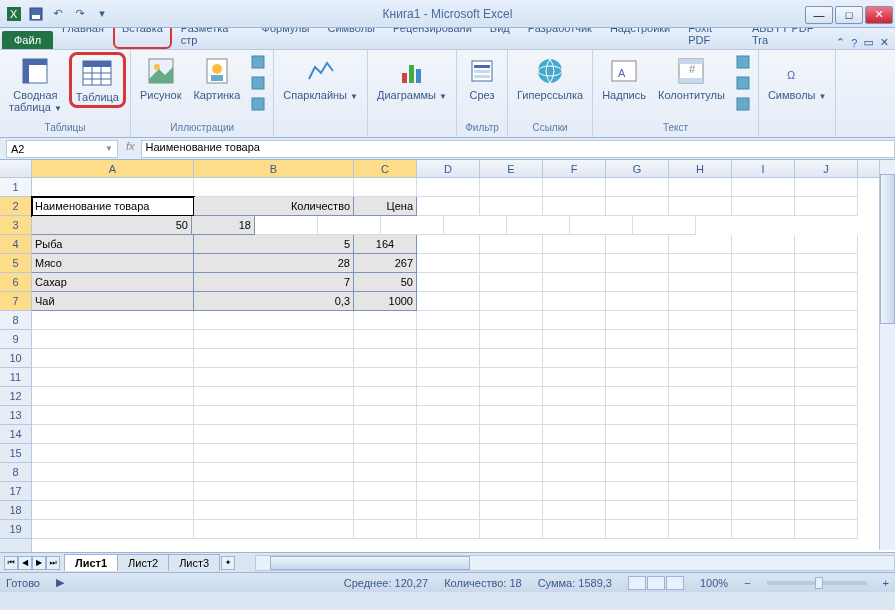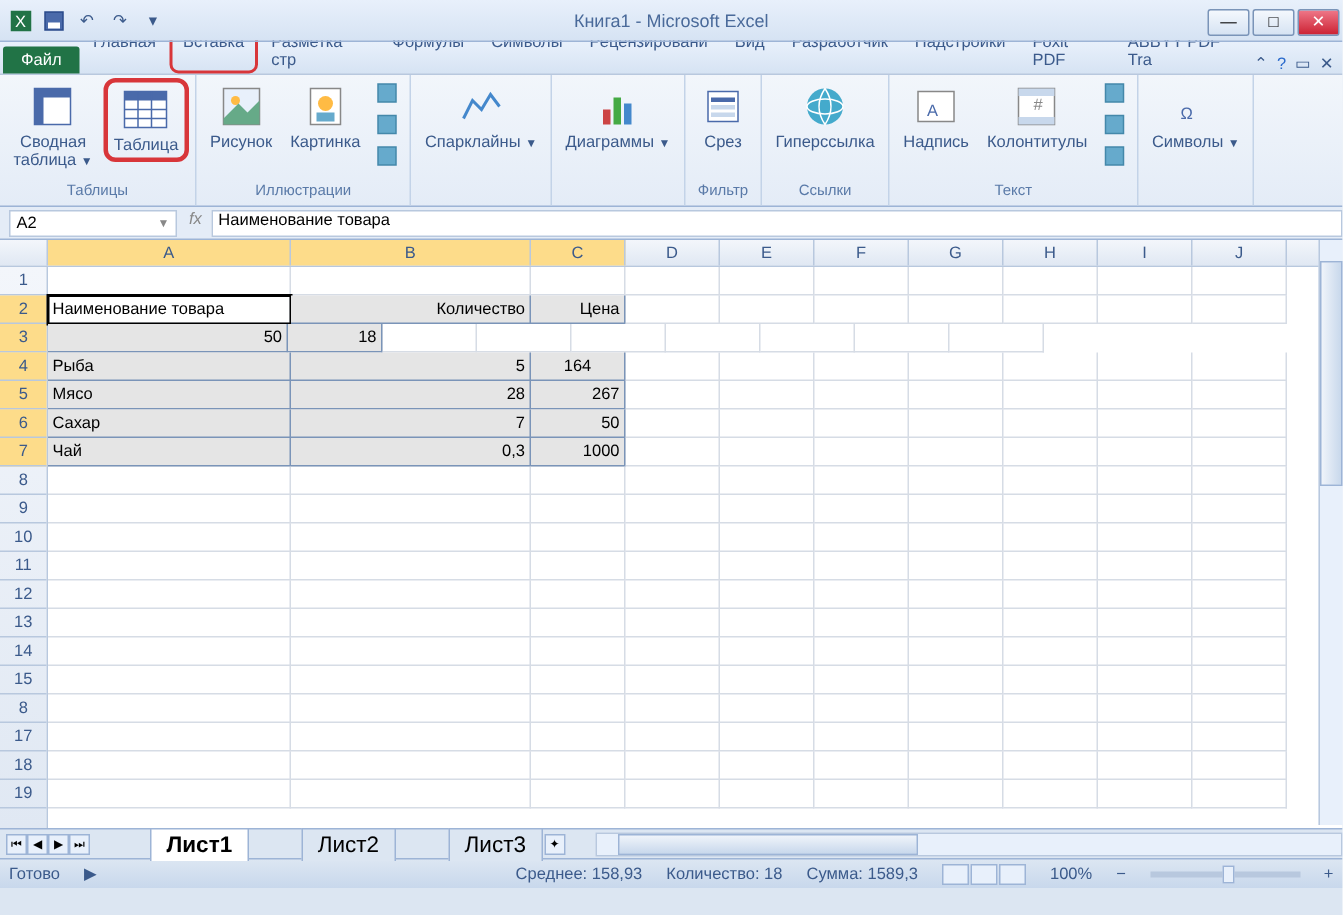--- a/index.html
+++ b/index.html
@@ -49,21 +49,21 @@
 .cells { position: relative; flex: 1; }
 .cell-row { display: flex; height: 19px; }
 .cell { border-right: 1px solid #d6dce5; border-bottom: 1px solid #d6dce5; padding: 0 3px; line-height: 18px; overflow: hidden; white-space: nowrap; }
 .cell.sel { background: #e5e5e5; border-right: 1px solid #7a94b8; border-bottom: 1px solid #7a94b8; }
 .cell.active { background: #fff; outline: 2px solid #000; outline-offset: -1px; }
 .cell.num { text-align: right; }
 
 .sheet-tabs { height: 20px; background: #dce6f2; display: flex; align-items: center; border-top: 1px solid #9db4d6; }
 .nav-arrows { display: flex; gap: 0; padding: 0 4px; }
 .nav-a { width: 14px; height: 14px; border: 1px solid #9db4d6; background: #e8f0fb; display: flex; align-items: center; justify-content: center; font-size: 8px; }
-.sheet-tab { padding: 2px 10px; background: #fff; border: 1px solid #9db4d6; border-bottom: none; margin-right: -1px; cursor: pointer; font-size: 15px; margin-left: 36px; }
+.sheet-tab { padding: 2px 10px; background: #fff; border: 1px solid #9db4d6; border-bottom: none; margin-right: -1px; cursor: pointer; font-size: 11px; }
 .sheet-tab.active { font-weight: bold; background: #fff; }
 .sheet-tab.inactive { background: #dce6f2; }
 .hscroll { flex: 1; margin-left: 20px; height: 16px; background: #e8f0fb; border: 1px solid #b8c8de; position: relative; }
 .hscroll-thumb { position: absolute; left: 14px; width: 200px; height: 100%; background: linear-gradient(#f0f4fa,#c8d8ec); border: 1px solid #9db4d6; }
 
 .statusbar { height: 20px; background: linear-gradient(#dce6f2,#c8d8ec); display: flex; align-items: center; padding: 0 6px; gap: 16px; color: #3b5a8b; font-size: 11px; border-top: 1px solid #9db4d6; }
 .statusbar .spacer { flex: 1; }
 .view-btns { display: flex; gap: 1px; }
 .view-btn { width: 18px; height: 14px; border: 1px solid #9db4d6; background: #e8f0fb; }
 .zoom-slider { width: 100px; height: 4px; background: #b8c8de; position: relative; }
@@ -614,21 +614,21 @@
   <div class="nav-a" style="margin-left:2px">✦</div>
   <div class="hscroll">
     <div class="hscroll-thumb"></div>
   </div>
 </div>
 
 <div class="statusbar">
   <span>Готово</span>
   <span>▶</span>
   <div class="spacer"></div>
-  <span><span>Среднее:</span> <span>158,93</span></span>
+  <span><span>Среднее:</span> <span>120,27</span></span>
   <span><span>Количество:</span> <span>18</span></span>
   <span><span>Сумма:</span> <span>1589,3</span></span>
   <div class="view-btns">
     <div class="view-btn"></div>
     <div class="view-btn"></div>
     <div class="view-btn"></div>
   </div>
   <span>100%</span>
   <span>−</span>
   <div class="zoom-slider">

